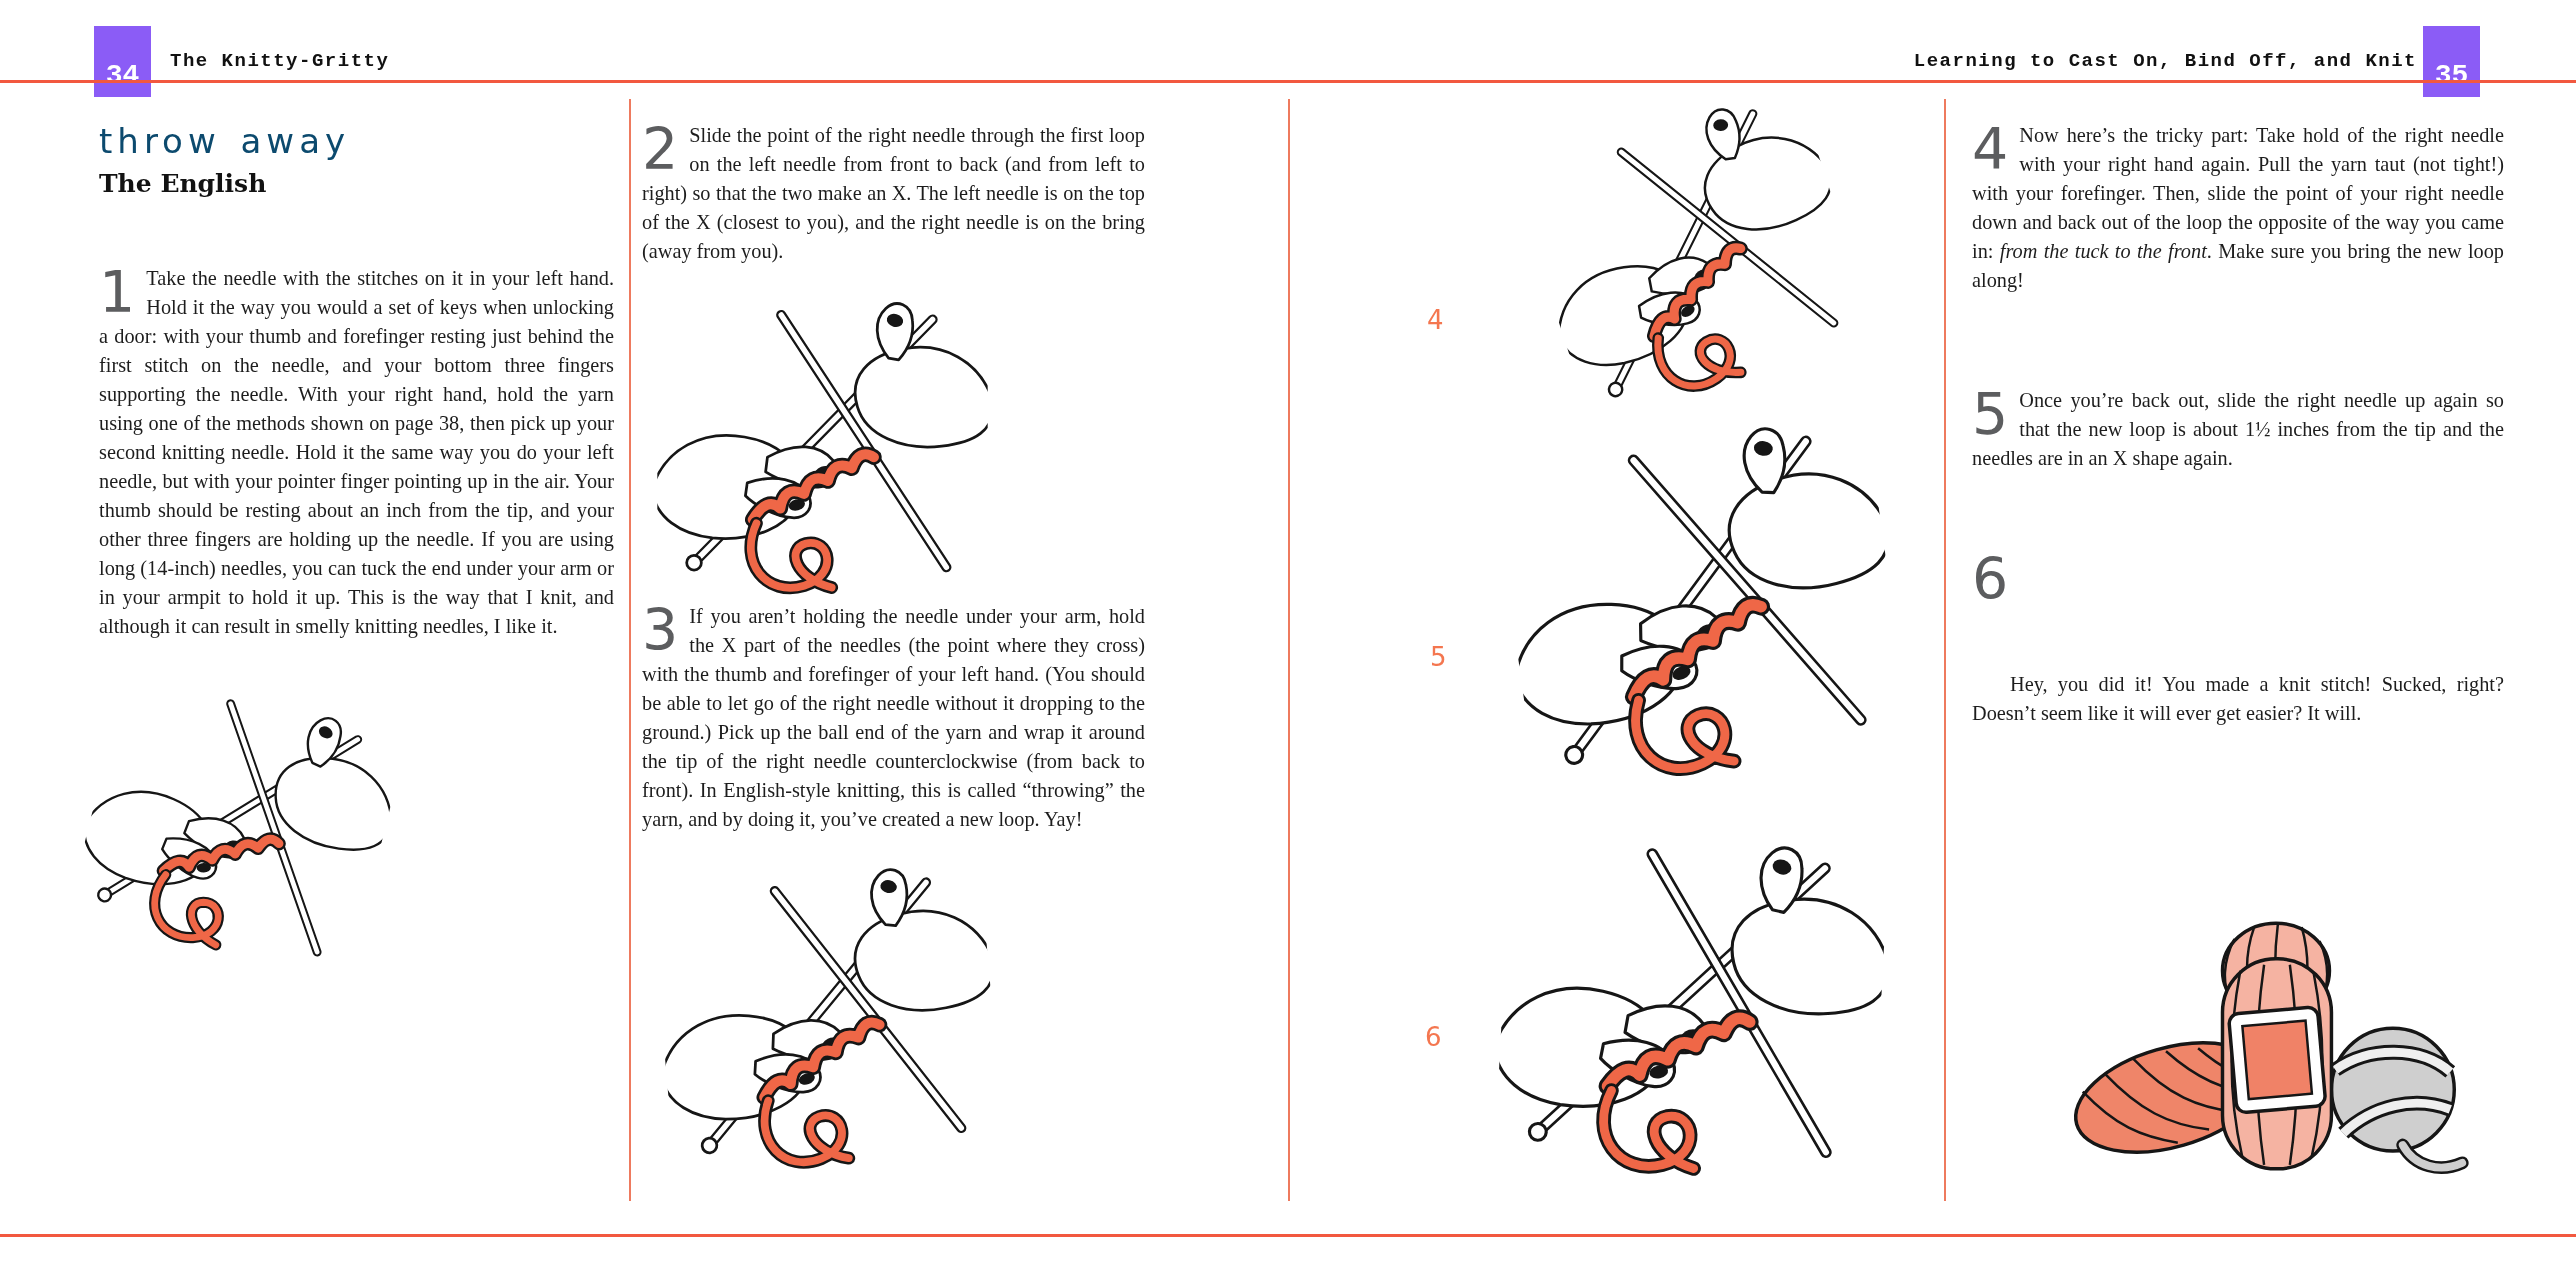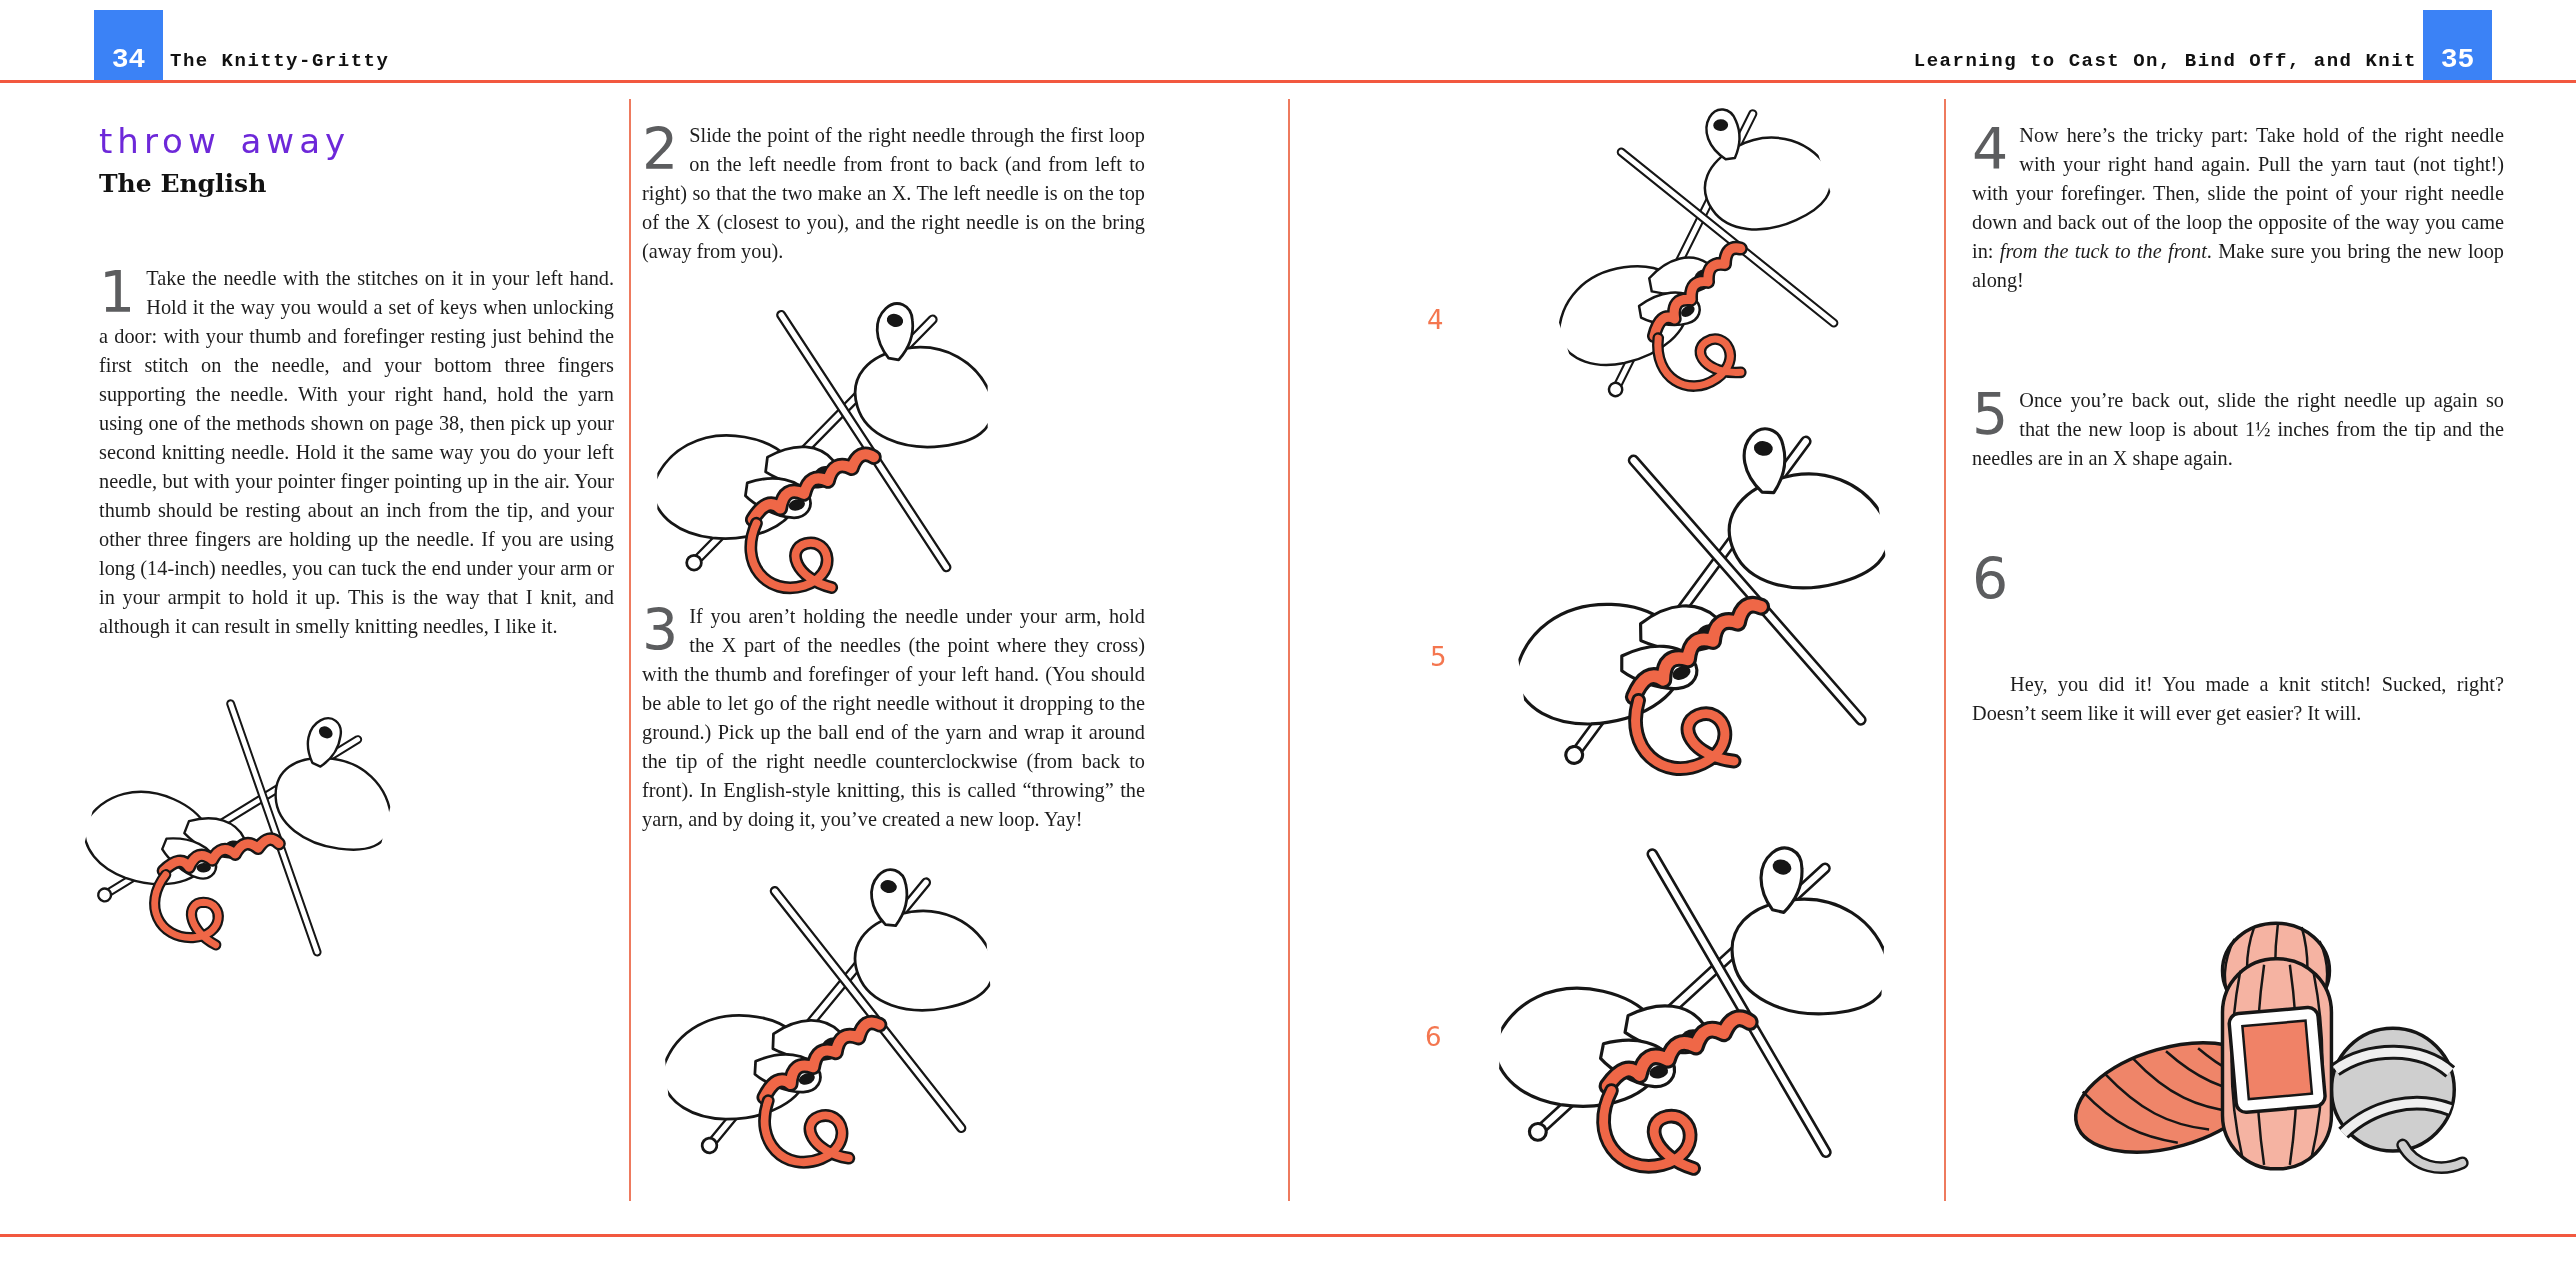--- a/index.html
+++ b/index.html
@@ -1,21 +1,21 @@
 <!DOCTYPE html>
 <html><head>
 <meta charset="utf-8">
 <style>
   html,body{margin:0;padding:0;}
   body{
     width:2576px;height:1288px;position:relative;background:#ffffff;
     font-family:"Liberation Serif",serif;color:#1d1d1d;overflow:hidden;
   }
   .pagebox{
-    position:absolute;top:10px;width:69px;height:71px;background:#3b82f6;
+    position:absolute;top:26px;width:57px;height:71px;background:#8b5cf6;
     color:#ffffff;font-family:"Liberation Mono",monospace;font-weight:bold;
     font-size:28px;display:flex;align-items:flex-end;justify-content:center;
     padding-bottom:6px;box-sizing:border-box;
   }
   #box-left{left:94px;}
   #box-right{left:2423px;}
   .runhead{
     position:absolute;top:50px;font-family:"Liberation Mono",monospace;
     font-weight:bold;font-size:19px;letter-spacing:1.5px;color:#111;white-space:nowrap;
   }
@@ -24,21 +24,21 @@
   .hrule{position:absolute;left:0;width:2576px;background:#f2583f;}
   #rule-top{top:80px;height:3px;}
   #rule-bottom{top:1234px;height:3px;}
   .vdiv{position:absolute;top:99px;height:1102px;width:2px;background:#ee7a5e;}
   #vdiv-1{left:629px;}
   #vdiv-2{left:1288px;}
   #vdiv-3{left:1944px;}
 
   .kicker{
     position:absolute;left:99px;top:121px;font-family:"DejaVu Sans",sans-serif;
-    font-size:34px;color:#6d28d9;letter-spacing:5px;word-spacing:4px;
+    font-size:34px;color:#0c4a6e;letter-spacing:5px;word-spacing:4px;
   }
   .heading{
     position:absolute;left:99px;top:161px;font-family:"DejaVu Serif",serif;
     font-weight:bold;font-size:25px;line-height:46px;color:#121212;white-space:nowrap;
   }
   .body{
     position:absolute;font-size:20.3px;line-height:29px;text-align:justify;
     color:#1d1d1d;
   }
   .body p{margin:0;}

